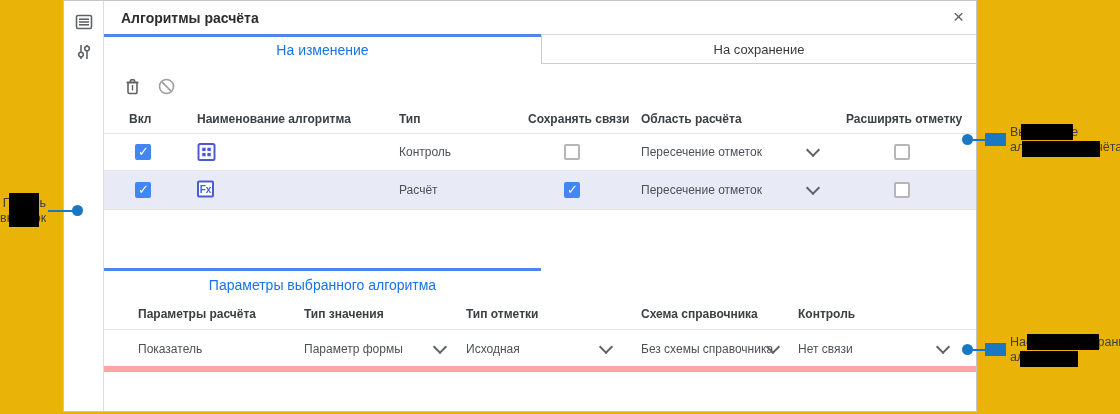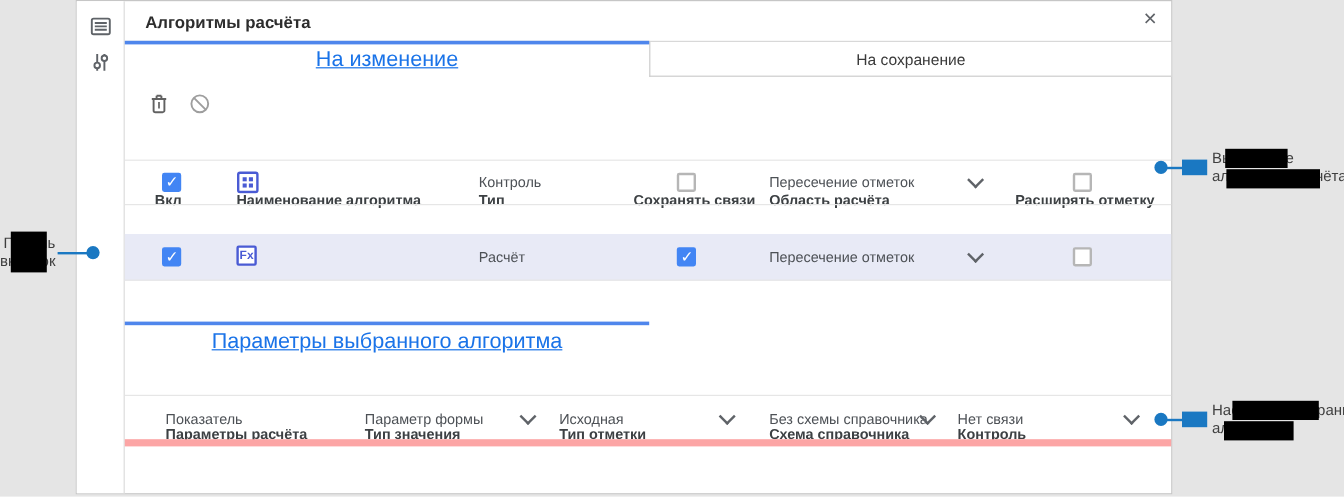--- a/index.html
+++ b/index.html
@@ -1,40 +1,40 @@
 <!DOCTYPE html>
 <html><head>
 <meta charset="utf-8">
 <style>
   html,body{margin:0;padding:0;background:#fff;}
-  #canvas{position:relative;width:1120px;height:414px;background:#e5e5e5;
+  #canvas{position:relative;width:1120px;height:414px;background:#eab308;
     font-family:"Liberation Sans","DejaVu Sans",sans-serif;color:#3c4043;overflow:hidden;}
   
   .dialog{position:absolute;left:63px;top:0;width:914px;height:412px;background:#fff;
     border:1px solid #c6c6c6;box-sizing:border-box;}
   .sidebar{position:absolute;left:0;top:0;width:40px;height:100%;border-right:1px solid #dcdcdc;box-sizing:border-box;background:#fff;}
   .side-icon{position:absolute;left:11px;width:18px;height:18px;color:#5f6368;cursor:pointer;}
   .titlebar{position:absolute;left:40px;top:0;right:0;height:34px;border-bottom:1px solid #d8d8d8;box-sizing:border-box;}
   .title{position:absolute;left:17px;top:50%;transform:translateY(-50%);font-size:14px;font-weight:bold;color:#2d2d2d;white-space:nowrap;}
   .close{position:absolute;right:12px;top:4px;font-size:19px;color:#5f6368;cursor:pointer;line-height:24px;}
   
   .tab-indicator{position:absolute;left:40px;width:437px;height:3px;background:#4f86ec;z-index:3;}
   .tab-active-label{position:absolute;left:40px;width:437px;height:29px;display:flex;align-items:center;justify-content:center;
-    font-size:18px;color:#1a73e8;cursor:pointer;text-decoration:underline;}
+    font-size:14px;color:#1a73e8;cursor:pointer;}
   .tab-inactive{position:absolute;left:477px;right:0;height:29px;border-left:1px solid #ccc;border-bottom:1px solid #ccc;
     box-sizing:border-box;display:flex;align-items:center;justify-content:center;font-size:13px;color:#3a3a3a;background:#fff;cursor:pointer;}
   
   .tool-icon{position:absolute;top:76px;width:19px;height:19px;cursor:pointer;}
   
   .hrow,.trow{position:absolute;left:40px;right:0;box-sizing:border-box;}
   .hrow{height:29px;border-bottom:1px solid #e6e6e6;}
   .cell{position:absolute;top:50%;transform:translateY(-50%);font-size:12px;color:#4d5156;white-space:nowrap;}
-  .hcell{position:absolute;top:50%;transform:translateY(-50%);font-size:12px;font-weight:bold;color:#3c4043;white-space:nowrap;margin-top:48px;}
+  .hcell{position:absolute;top:50%;transform:translateY(-50%);font-size:12px;font-weight:bold;color:#3c4043;white-space:nowrap;}
   .trow{border-bottom:1px solid #e6e6e6;cursor:pointer;}
-  .trow.selected{background:#e8eaf6;margin-top:24px;}
+  .trow.selected{background:#e8eaf6;}
   
   .checkbox{position:absolute;top:50%;transform:translateY(-50%);width:16px;height:16px;border:2px solid #b6b6b6;
     border-radius:2px;box-sizing:border-box;background:#fff;cursor:pointer;}
   .checkbox.checked{background:#4285f4;border-color:#4285f4;}
   .checkbox.checked::after{content:"✓";position:absolute;left:1px;top:-2px;color:#fff;font-size:13px;font-weight:bold;}
   
   .chev{position:absolute;top:50%;width:8px;height:8px;border-right:2px solid #5f6368;border-bottom:2px solid #5f6368;
     transform:translateY(-70%) rotate(45deg);cursor:pointer;}
   
   .algo-icon{position:absolute;top:50%;transform:translateY(-50%);width:19px;height:19px;}

